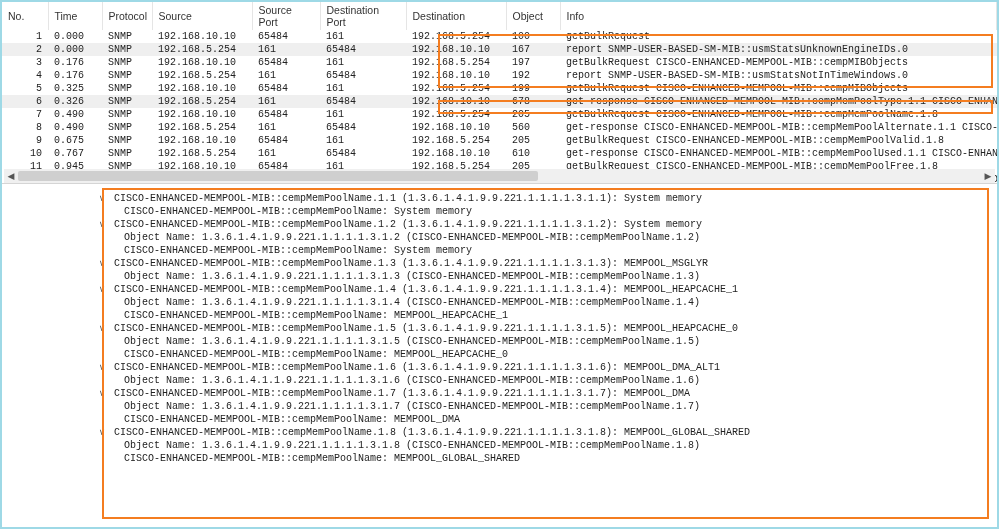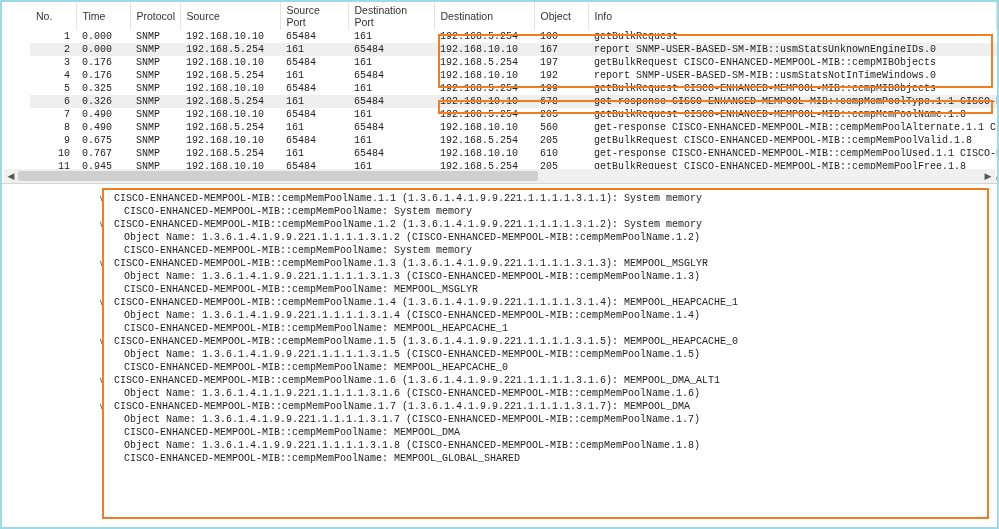--- a/index.html
+++ b/index.html
@@ -2,21 +2,21 @@
 <html><head>
 <meta charset="utf-8">
 <style>
   * { margin: 0; padding: 0; box-sizing: border-box; }
   html, body { width: 999px; height: 529px; overflow: hidden; background: #fff; }
   body { font-family: "Segoe UI", Tahoma, sans-serif; font-size: 11px; color: #222; }
 
   .frame { border: 2px solid #9ed9e6; width: 999px; height: 529px; display: flex; flex-direction: column; }
 
   
-  .packet-list-wrap { height: 182px; overflow: hidden; position: relative; border-bottom: 1px solid #d5d5d5; padding-left: 28px; }
+  .packet-list-wrap { height: 182px; overflow: hidden; position: relative; border-bottom: 1px solid #d5d5d5; }
   table.packets { border-collapse: collapse; table-layout: fixed; width: 100%; font-size: 10.5px; }
   table.packets th { text-align: left; font-weight: 400; padding: 2px 6px; border-right: 1px solid #e5e5e5; background: #ffffff; height: 18px; color: #333; font-size: 10.5px; }
   table.packets td { padding: 0 6px; height: 13px; white-space: nowrap; overflow: hidden; font-family: "Courier New", monospace; font-size: 10px; }
   table.packets tbody tr { background: #fff; }
   table.packets col.no { width: 46px; }
   table.packets col.time { width: 54px; }
   table.packets col.proto { width: 50px; }
   table.packets col.src { width: 100px; }
   table.packets col.sport { width: 68px; }
   table.packets col.dport { width: 86px; }
@@ -227,31 +227,31 @@
 
   <div class="detail-wrap">
     <div class="tree" id="tree">
         <div class="node"><span class="tw">∨</span> <span class="lbl">CISCO-ENHANCED-MEMPOOL-MIB::cempMemPoolName.1.1 (1.3.6.1.4.1.9.9.221.1.1.1.1.3.1.1): System memory</span></div>
         <div class="child">CISCO-ENHANCED-MEMPOOL-MIB::cempMemPoolName: System memory</div>
         <div class="node"><span class="tw">∨</span> <span class="lbl">CISCO-ENHANCED-MEMPOOL-MIB::cempMemPoolName.1.2 (1.3.6.1.4.1.9.9.221.1.1.1.1.3.1.2): System memory</span></div>
         <div class="child">Object Name: 1.3.6.1.4.1.9.9.221.1.1.1.1.3.1.2 (CISCO-ENHANCED-MEMPOOL-MIB::cempMemPoolName.1.2)</div>
         <div class="child">CISCO-ENHANCED-MEMPOOL-MIB::cempMemPoolName: System memory</div>
         <div class="node"><span class="tw">∨</span> <span class="lbl">CISCO-ENHANCED-MEMPOOL-MIB::cempMemPoolName.1.3 (1.3.6.1.4.1.9.9.221.1.1.1.1.3.1.3): MEMPOOL_MSGLYR</span></div>
         <div class="child">Object Name: 1.3.6.1.4.1.9.9.221.1.1.1.1.3.1.3 (CISCO-ENHANCED-MEMPOOL-MIB::cempMemPoolName.1.3)</div>
-        <div class="child">CISCO-ENHANCED-MEMPOOL-MIB::cempMemPoolName: MEMPOOL_MSGLYR</div>
         <div class="node"><span class="tw">∨</span> <span class="lbl">CISCO-ENHANCED-MEMPOOL-MIB::cempMemPoolName.1.4 (1.3.6.1.4.1.9.9.221.1.1.1.1.3.1.4): MEMPOOL_HEAPCACHE_1</span></div>
         <div class="child">Object Name: 1.3.6.1.4.1.9.9.221.1.1.1.1.3.1.4 (CISCO-ENHANCED-MEMPOOL-MIB::cempMemPoolName.1.4)</div>
         <div class="child">CISCO-ENHANCED-MEMPOOL-MIB::cempMemPoolName: MEMPOOL_HEAPCACHE_1</div>
         <div class="node"><span class="tw">∨</span> <span class="lbl">CISCO-ENHANCED-MEMPOOL-MIB::cempMemPoolName.1.5 (1.3.6.1.4.1.9.9.221.1.1.1.1.3.1.5): MEMPOOL_HEAPCACHE_0</span></div>
         <div class="child">Object Name: 1.3.6.1.4.1.9.9.221.1.1.1.1.3.1.5 (CISCO-ENHANCED-MEMPOOL-MIB::cempMemPoolName.1.5)</div>
         <div class="child">CISCO-ENHANCED-MEMPOOL-MIB::cempMemPoolName: MEMPOOL_HEAPCACHE_0</div>
         <div class="node"><span class="tw">∨</span> <span class="lbl">CISCO-ENHANCED-MEMPOOL-MIB::cempMemPoolName.1.6 (1.3.6.1.4.1.9.9.221.1.1.1.1.3.1.6): MEMPOOL_DMA_ALT1</span></div>
         <div class="child">Object Name: 1.3.6.1.4.1.1.9.221.1.1.1.1.3.1.6 (CISCO-ENHANCED-MEMPOOL-MIB::cempMemPoolName.1.6)</div>
         <div class="node"><span class="tw">∨</span> <span class="lbl">CISCO-ENHANCED-MEMPOOL-MIB::cempMemPoolName.1.7 (1.3.6.1.4.1.9.9.221.1.1.1.1.3.1.7): MEMPOOL_DMA</span></div>
         <div class="child">Object Name: 1.3.6.1.4.1.9.9.221.1.1.1.1.3.1.7 (CISCO-ENHANCED-MEMPOOL-MIB::cempMemPoolName.1.7)</div>
         <div class="child">CISCO-ENHANCED-MEMPOOL-MIB::cempMemPoolName: MEMPOOL_DMA</div>
+        <div class="node"><span class="tw">∨</span> <span class="lbl">CISCO-ENHANCED-MEMPOOL-MIB::cempMemPoolName.1.8 (1.3.6.1.4.1.9.9.221.1.1.1.1.3.1.8): MEMPOOL_GLOBAL_SHARED</span></div>
         <div class="child">Object Name: 1.3.6.1.4.1.9.9.221.1.1.1.1.3.1.8 (CISCO-ENHANCED-MEMPOOL-MIB::cempMemPoolName.1.8)</div>
         <div class="child">CISCO-ENHANCED-MEMPOOL-MIB::cempMemPoolName: MEMPOOL_GLOBAL_SHARED</div>
       </div>
     <div class="detail-hi"></div>
   </div>
 
 </div>
 
 </body></html>

